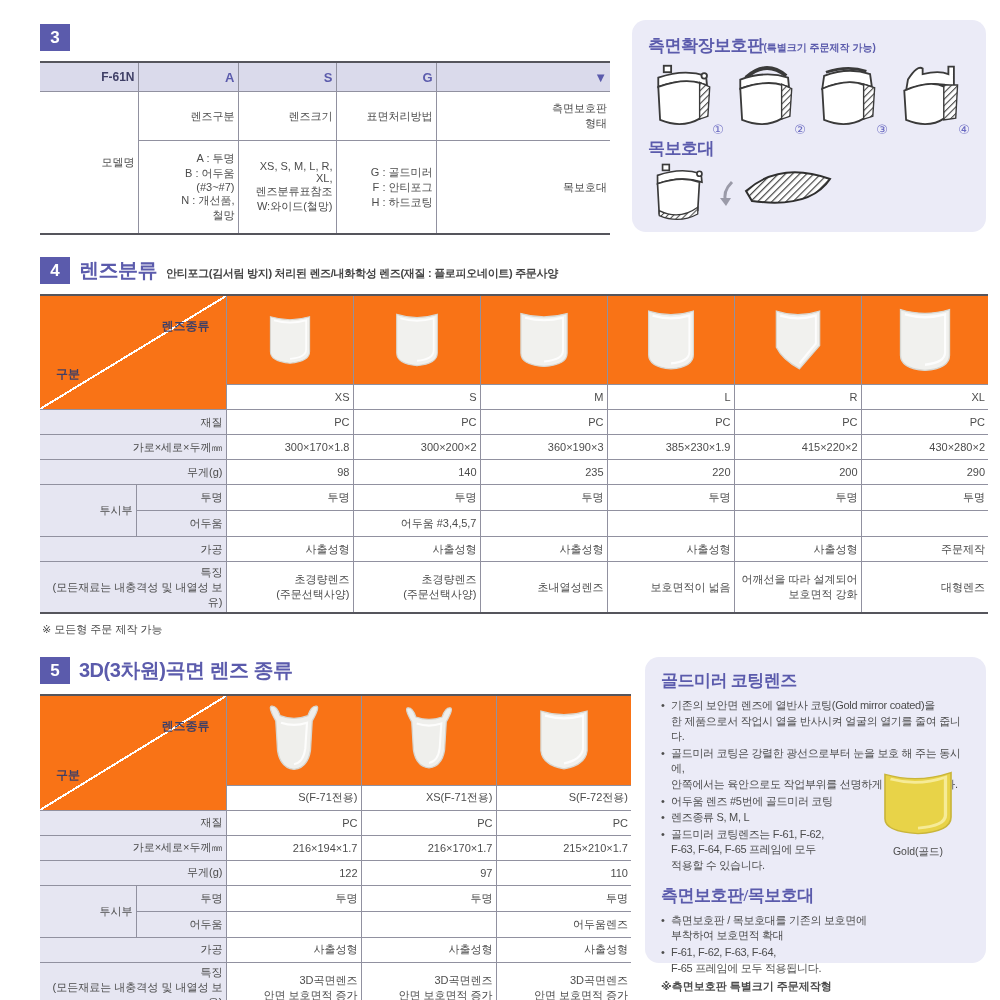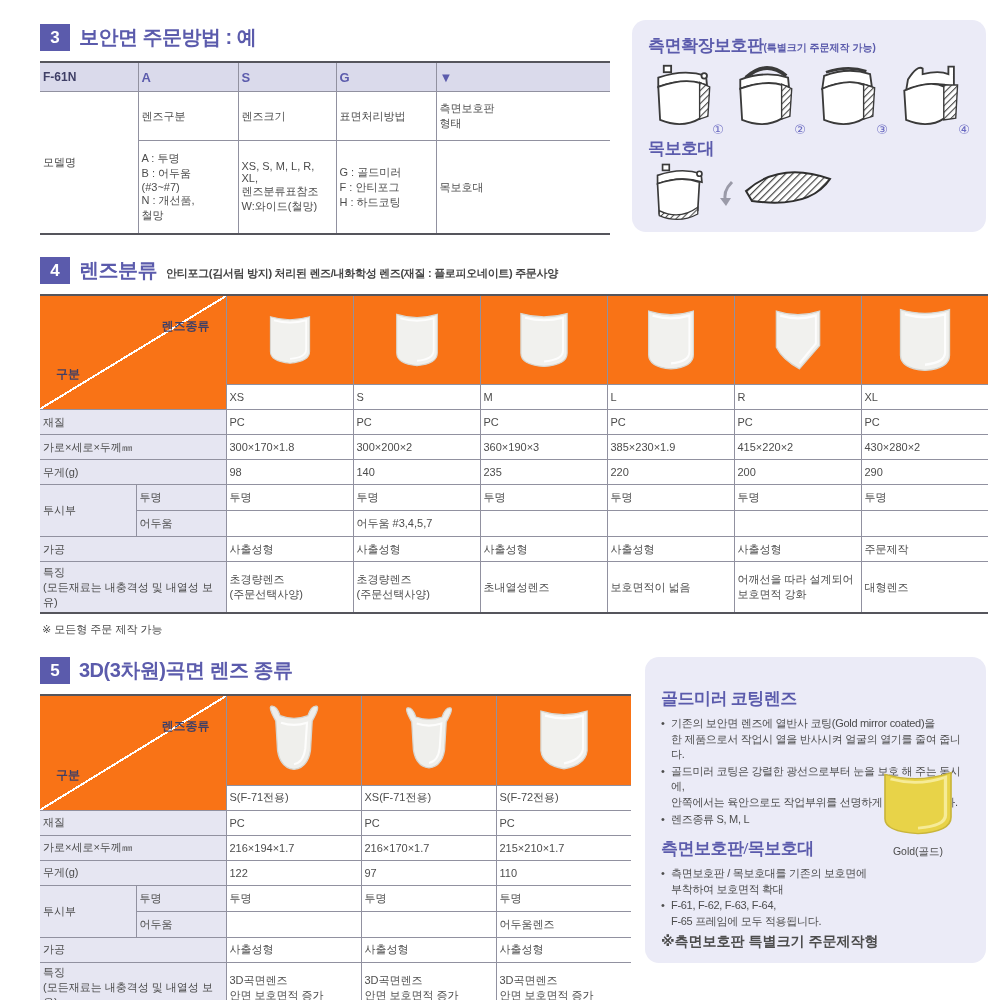--- a/index.html
+++ b/index.html
@@ -6,21 +6,21 @@
   body{width:1000px;height:1000px;font-family:"Liberation Sans","DejaVu Sans",sans-serif;color:#4c4c4c;overflow:hidden;}
   .page{box-sizing:border-box;width:1000px;height:1000px;padding:14px 14px 8px 40px;}
 
   
   .sec-head{display:flex;align-items:center;gap:9px;margin:10px 0 10px 0;}
   .badge{background:#5b5bac;color:#fff;min-width:30px;height:27px;line-height:27px;text-align:center;font-weight:bold;font-size:17px;}
   .sec-title{color:#5b5bac;font-weight:bold;font-size:20px;letter-spacing:-0.5px;}
   .sec-subtitle{color:#444;font-weight:bold;font-size:11px;letter-spacing:-0.3px;padding-top:6px;}
 
   
-  table{border-collapse:collapse;table-layout:fixed;font-size:11px;text-align:left;color:#4c4c4c;}
+  table{border-collapse:collapse;table-layout:fixed;font-size:11px;text-align:right;color:#4c4c4c;}
   table{border-top:2px solid #55555c;border-bottom:2px solid #55555c;}
   td{border:1px solid #9191a0;padding:2px 3px;vertical-align:middle;}
   tr td:first-child{border-left:none;}
   tr td:last-child{border-right:none;}
   .hdr{background:#dadaeb;}
   .lbl{background:#e6e6f2;}
   .accent{color:#5b5bac;font-weight:bold;font-size:13px;}
   .dark-head{color:#3f3f66;font-weight:bold;font-size:12px;}
   .pre{white-space:pre-line;}
   .t3{width:570px;}
@@ -46,32 +46,32 @@
   
   .row{display:flex;align-items:flex-start;}
   .row-a .col-left{width:572px;}
   .row-a .panel{margin-left:20px;}
   .row-c .col-left{width:592px;}
   .row-c .panel{margin-left:14px;}
 
   
   .panel{background:#ebebf7;border-radius:14px;box-sizing:border-box;}
   .panel-top{width:354px;height:212px;padding:14px 16px;margin-top:6px;}
-  .panel-bot{width:354px;height:306px;padding:30px 16px;position:relative;margin-top:2px;}
+  .panel-bot{width:354px;height:306px;padding:12px 16px;position:relative;margin-top:2px;}
   .p-title{color:#5b5bac;font-weight:bold;font-size:17px;letter-spacing:-0.5px;font-family:Liberation Serif, serif;}
   .p-title-note{color:#5b5bac;font-weight:bold;font-size:10px;}
   .shield-strip{display:flex;gap:6px;margin:6px 0 2px 0;}
   .shield-item{position:relative;width:78px;height:72px;}
   .shield-num{position:absolute;right:0;bottom:-2px;color:#6a6ac2;font-size:13px;}
   .neck-row{display:flex;align-items:center;gap:2px;margin-top:2px;}
 
   .bullets{margin:6px 0 0 0;padding:0;list-style:none;font-size:11px;line-height:1.42;letter-spacing:-0.3px;}
   .bullets li{white-space:pre-line;padding-left:10px;position:relative;margin-bottom:1px;}
   .bullets li::before{content:"\2022";position:absolute;left:0;color:#4c4c4c;}
-  .p-note{font-size:14px;font-weight:bold;margin-top:3px;}
+  .p-note{font-size:11px;font-weight:bold;margin-top:3px;}
   .img-cap{font-size:10.5px;text-align:center;color:#4c4c4c;}
   .gold-img{position:absolute;right:20px;top:110px;width:96px;text-align:center;}
   .amns-img{position:absolute;right:18px;top:182px;width:92px;text-align:center;}
   .gold-sec{margin-bottom:10px;}
   .lens{display:block;margin:0 auto;}
 </style>
 </head>
 <body>
 
 <svg width="0" height="0" style="position:absolute" aria-hidden="true">
@@ -82,21 +82,20 @@
     </pattern>
   </defs>
 </svg>
 
 <div class="page">
 
   <div class="row row-a">
     <div class="col-left">
       <div class="sec-head">
         <span class="badge">3</span>
-        <span class="sec-title">보안면 주문방법 : 예</span>
       </div>
       <table class="t3">
         <colgroup>
             <col style="width:98px">
             <col style="width:100px">
             <col style="width:98px">
             <col style="width:100px">
             <col style="width:174px">
           </colgroup>
         <tbody>
@@ -440,21 +439,25 @@
     </div>
 
     <div class="panel panel-bot" style="margin-top:20px;">
       <div class="gold-sec">
         <div class="p-title">골드미러 코팅렌즈</div>
         <ul class="bullets">
           <li>기존의 보안면 렌즈에 열반사 코팅(Gold mirror coated)을
 한 제품으로서 작업시 열을 반사시켜 얼굴의 열기를 줄여 줍니다.</li>
           <li>골드미러 코팅은 강렬한 광선으로부터 눈을 보호 해 주는 동시에,
 안쪽에서는 육안으로도 작업부위를 선명하게 볼 수 있습니다.</li>
+          <li>어두움 렌즈 #5번에 골드미러 코팅</li>
           <li>렌즈종류 S, M, L</li>
+          <li>골드미러 코팅렌즈는 F-61, F-62,
+F-63, F-64, F-65 프레임에 모두
+적용할 수 있습니다.</li>
         </ul>
         <div class="gold-img">
           <svg width="88" height="74" viewBox="0 0 80 80" preserveAspectRatio="none">
               <path d="M10 8 Q40 18 70 6 L70 54 Q70 70 40 72 Q10 70 10 56 Z" fill="#e8d348" stroke="#c9b53a" stroke-width="1.5"></path>
               <path d="M15 13 Q40 21 65 11 L65 52 Q65 64 40 66" fill="none" stroke="#f7eda0" stroke-width="3" opacity="0.9"></path>
             </svg>
           <div class="img-cap">Gold(골드)</div>
         </div>
       </div>
       <div>

